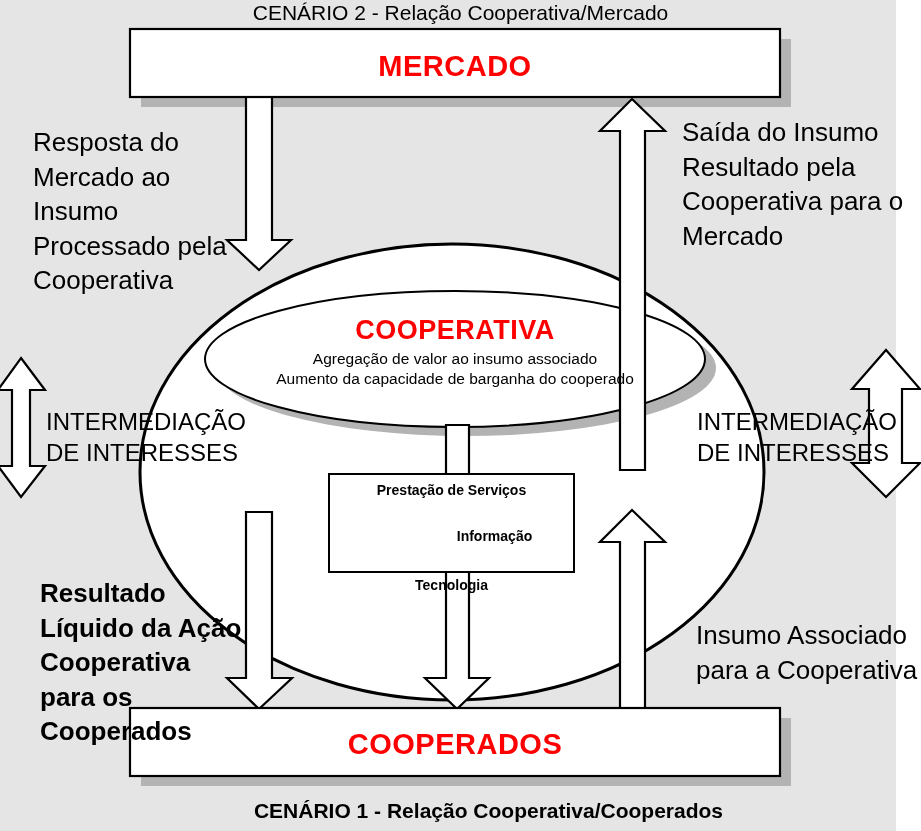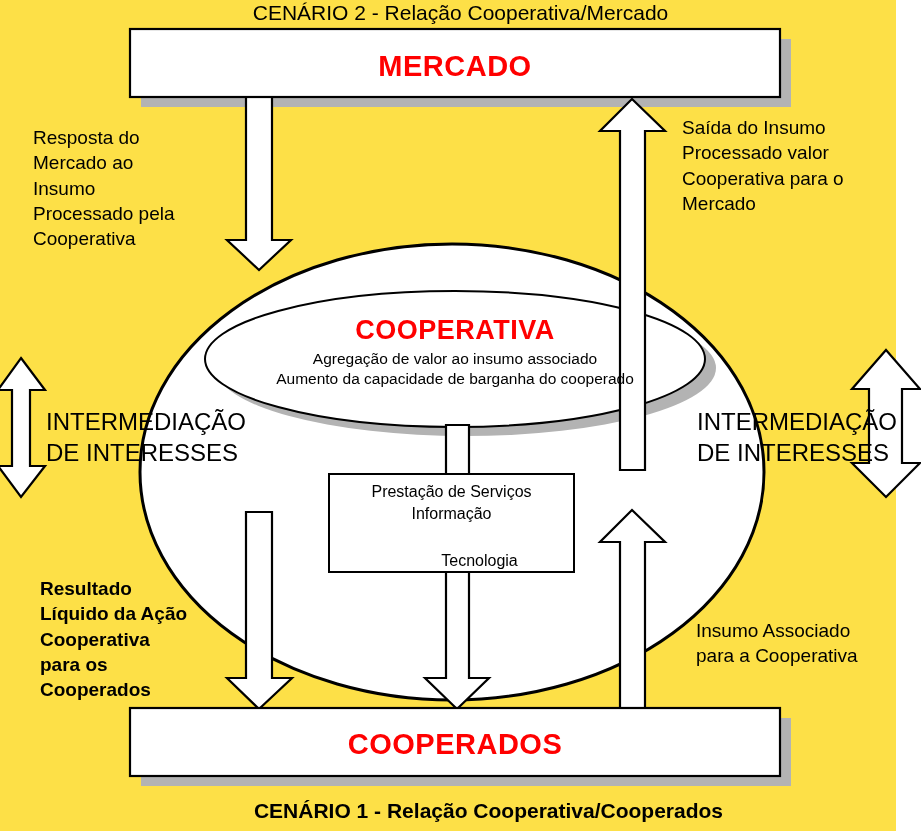--- a/index.html
+++ b/index.html
@@ -1,32 +1,32 @@
 <!DOCTYPE html>
 <html><head>
 <meta charset="utf-8">
 <style>
   html,body{margin:0;padding:0;background:#ffffff;}
   body{width:921px;height:831px;overflow:hidden;font-family:"Liberation Sans",sans-serif;}
-  #stage{position:relative;width:896px;height:831px;background:#fde047;}
+  #stage{position:relative;width:896px;height:831px;background:#e5e5e5;}
   #vec{position:absolute;left:0;top:0;width:921px;height:831px;}
 
   .txt{position:absolute;color:#000;white-space:pre;line-height:1.28;}
 
   .caption{font-size:21px;letter-spacing:0px;}
   .caption.bold{font-weight:bold;margin-left:28px;}
 
   .boxlabel{font-weight:bold;color:#ff0000;font-size:29px;letter-spacing:0.5px;}
 
   .ellipse-title{font-weight:bold;color:#ff0000;font-size:27px;letter-spacing:0.5px;}
   .ellipse-sub{font-size:15.5px;color:#000;}
 
-  .svc{font-weight:normal;font-size:16px;color:#000;line-height:1.35;text-align:center;}
+  .svc{font-weight:bold;font-size:14px;color:#000;line-height:1.35;text-align:center;}
 
-  .note{font-size:19px;color:#000;line-height:1.33;}
+  .note{font-size:26px;color:#000;line-height:1.33;}
 
   .inter{font-size:24px;color:#000;line-height:1.28;letter-spacing:0px;}
 
   .center{text-align:center;}
 </style>
 </head>
 <body>
 
 <div id="stage">
 
@@ -69,31 +69,31 @@
 
   <div class="txt boxlabel center" style="left:130px;top:726px;width:650px;">COOPERADOS</div>
 
   <div class="txt ellipse-title center" style="left:205px;top:313px;width:500px;">COOPERATIVA</div>
 
   <div class="txt ellipse-sub center" style="left:205px;top:349px;width:500px;">Agregação de valor ao insumo associado</div>
 
   <div class="txt ellipse-sub center" style="left:205px;top:369px;width:500px;">Aumento da capacidade de barganha do cooperado</div>
 
   <div class="txt svc" style="left:329px;top:481px;width:245px;">Prestação de Serviços</div>
-  <div class="txt svc" style="left:329px;top:503px;width:245px;">Informação</div>
-  <div class="txt svc" style="left:329px;top:550px;width:245px;margin-left:28px;">Tecnologia</div>
+  <div class="txt svc" style="left:329px;top:527px;width:245px;padding-left:43px;">Informação</div>
+  <div class="txt svc" style="left:329px;top:576px;width:245px;">Tecnologia</div>
 
   <div class="txt note" style="left:33px;top:125px;">Resposta do
 Mercado ao
 Insumo
 Processado pela
 Cooperativa</div>
 
   <div class="txt note" style="left:682px;top:115px;">Saída do Insumo
-Processado valor
+Resultado pela
 Cooperativa para o
 Mercado</div>
 
   <div class="txt note" style="left:40px;top:576px;font-weight:bold;">Resultado
 Líquido da Ação
 Cooperativa
 para os
 Cooperados</div>
 
   <div class="txt note" style="left:666px;top:618px;margin-left:30px;">Insumo Associado

